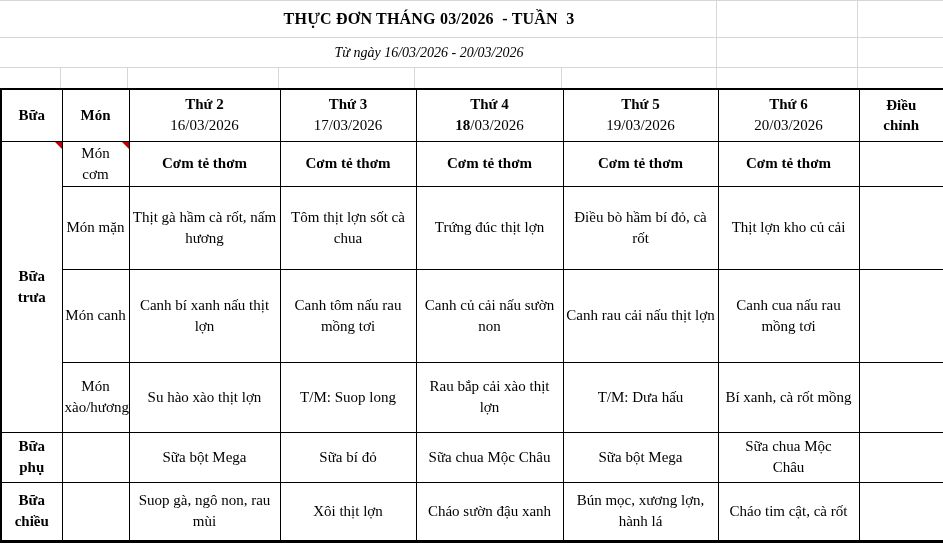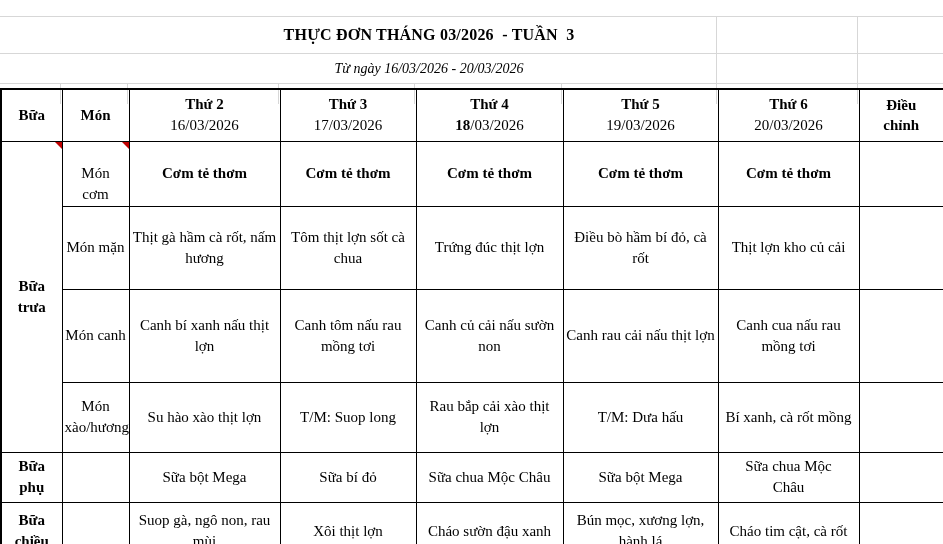--- a/index.html
+++ b/index.html
@@ -4,21 +4,21 @@
 <style>
   * { margin:0; padding:0; box-sizing:border-box; }
   html,body { background:#fff; }
   body {
     width:943px; height:544px; overflow:hidden;
     font-family:"Liberation Serif", serif; color:#000;
   }
   .page { position:relative; width:943px; height:544px; background:#fff; }
 
   
-  .top { position:absolute; top:16px; left:0; width:841px; height:88px; }
+  .top { position:absolute; top:0; left:0; width:841px; height:88px; }
   .gline-h { position:absolute; left:0; width:943px; height:1px; background:#d7d7d7; }
   .gline-v { position:absolute; top:0; width:1px; height:68px; background:#d7d7d7; }
   .title-row {
     position:absolute; top:0; left:0; width:858px; height:38px;
     display:flex; align-items:center; justify-content:center;
   }
   .title { font-weight:bold; font-size:16px; white-space:pre; letter-spacing:.2px; }
   .subtitle-row {
     position:absolute; top:38px; left:0; width:858px; height:30px;
     display:flex; align-items:center; justify-content:center;
@@ -39,21 +39,21 @@
     text-align:center; vertical-align:middle;
     padding:1px 2px; overflow:hidden;
     position:relative;
   }
   table.menu { border-bottom-width:3px; }
   .b { font-weight:bold; }
   .hdr { line-height:20px; }
   .left { text-align:left; padding-left:3px; white-space:nowrap; }
   .left-wrap { text-align:left; padding-left:3px; }
   .narrow { display:inline-block; max-width:42px; }
-  .narrow-mon { display:inline-block; max-width:36px;margin-top:20px; }
+  .narrow-mon { display:inline-block; max-width:36px; }
   .narrow-adjust { display:inline-block; max-width:54px; line-height:20px; }
   .narrow-milk { display:inline-block; max-width:102px; }
   .tri {
     position:absolute; top:0; right:0; width:0; height:0;
     border-top:7px solid #c00000; border-left:7px solid transparent;
   }
 </style>
 </head>
 <body>
 

